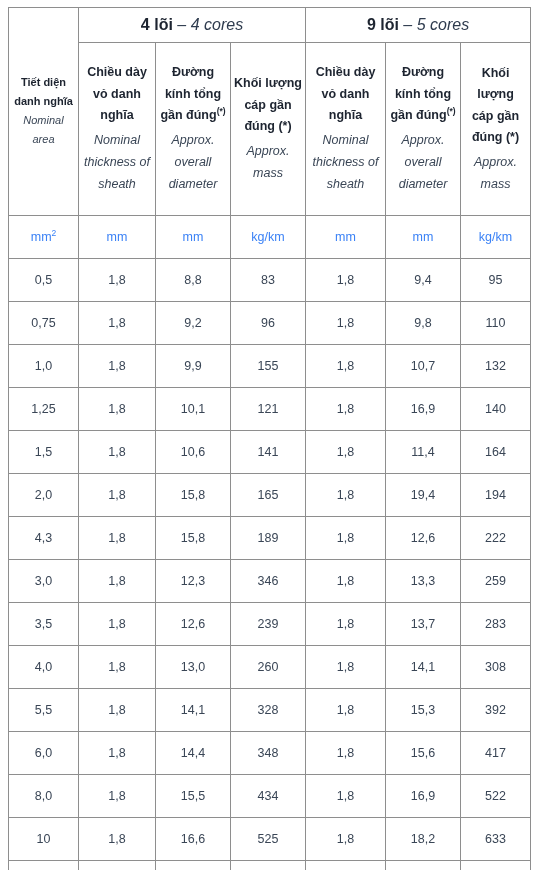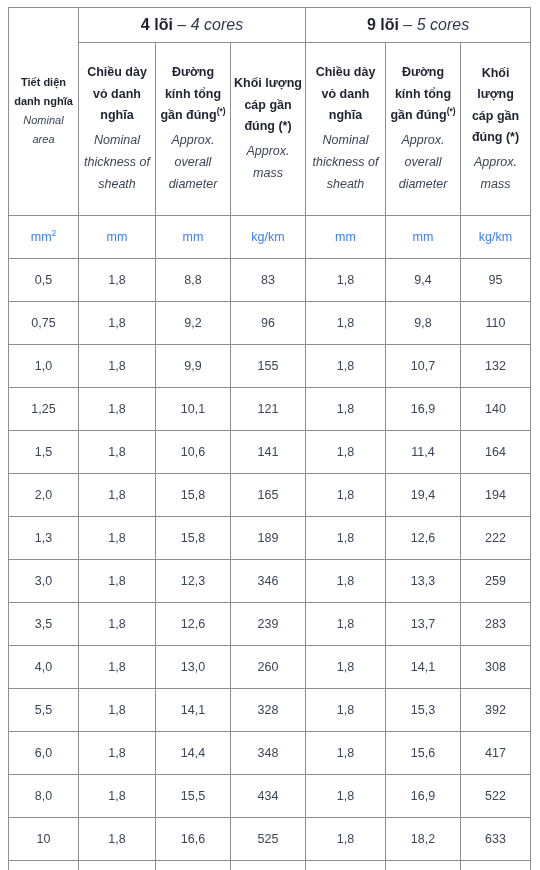--- a/index.html
+++ b/index.html
@@ -248,21 +248,21 @@
         <tr class="datarow">
           <td>2,0</td>
           <td>1,8</td>
           <td>15,8</td>
           <td>165</td>
           <td>1,8</td>
           <td>19,4</td>
           <td>194</td>
         </tr>
         <tr class="datarow">
-          <td>1,3</td>
+          <td>4,3</td>
           <td>1,8</td>
           <td>15,8</td>
           <td>189</td>
           <td>1,8</td>
           <td>12,6</td>
           <td>222</td>
         </tr>
         <tr class="datarow">
           <td>3,0</td>
           <td>1,8</td>

